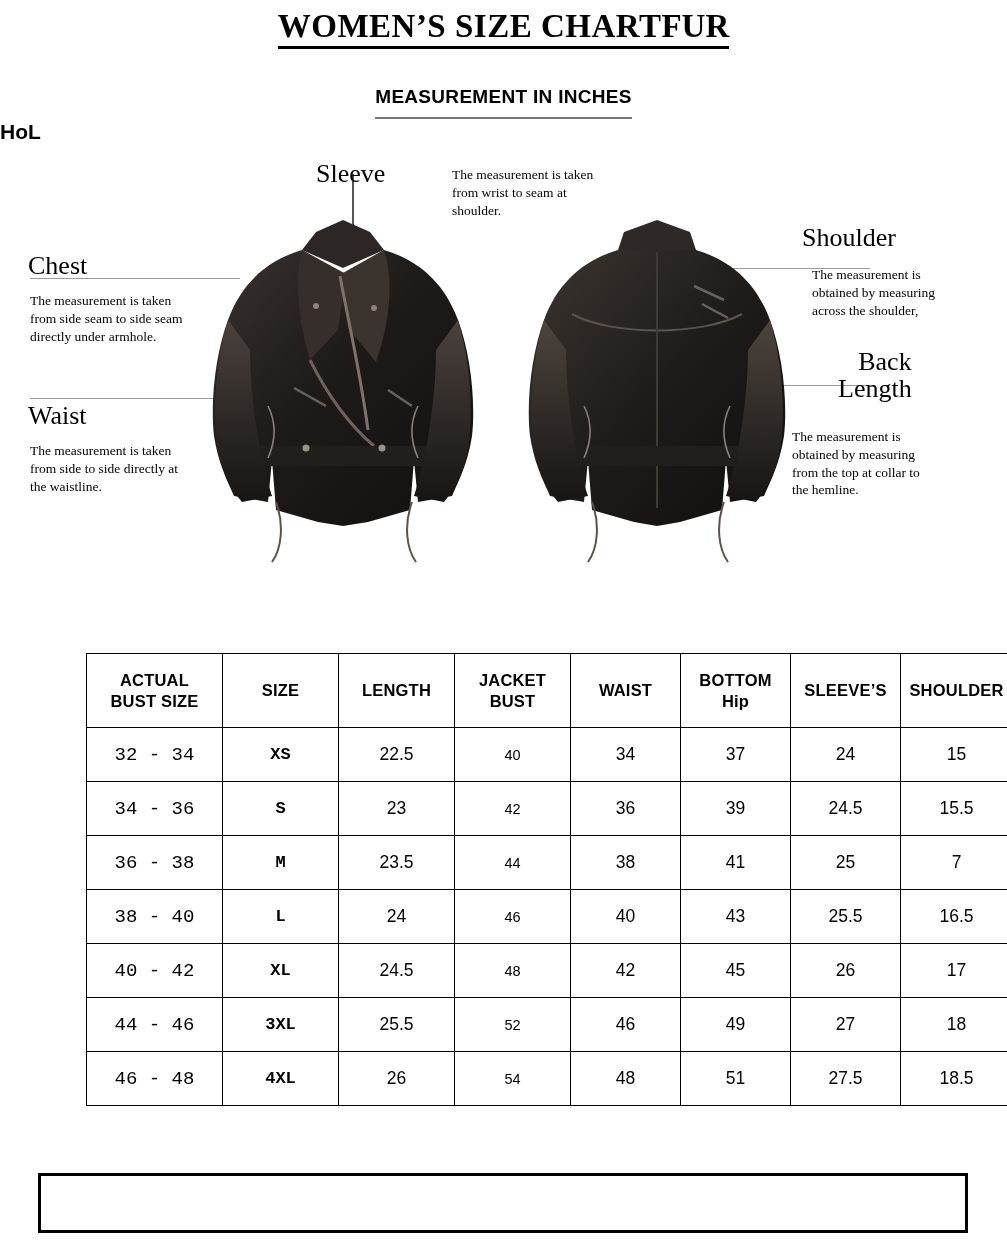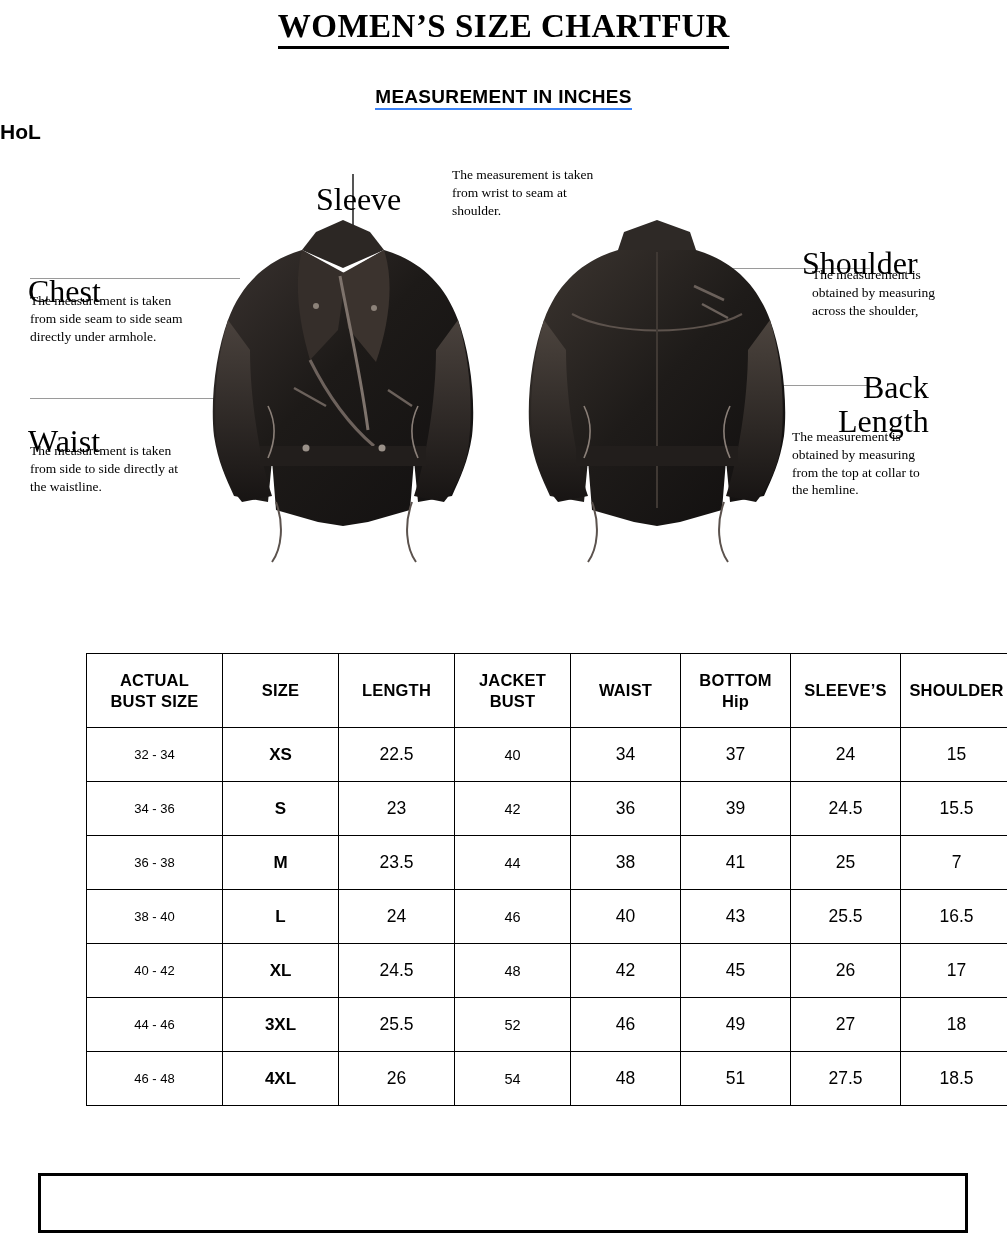--- a/index.html
+++ b/index.html
@@ -45,22 +45,22 @@
     top: 86px;
     left: 0;
     width: 100%;
     text-align: center;
   }
   .subtitle span {
     font-family: "Liberation Sans", sans-serif;
     font-weight: bold;
     font-size: 19px;
     letter-spacing: 0.3px;
-    border-bottom: 2px solid #3b82f6;
-    padding-bottom: 1px;
+    border-bottom: 2px solid #737373;
+    padding-bottom: 10px;
   }
   .hol {
     position: absolute;
     top: 120px;
     left: 0;
     width: 100%;
     text-align: left;
     font-family: "Liberation Sans", sans-serif;
     font-weight: bold;
     font-size: 21px;
@@ -71,24 +71,23 @@
     position: absolute;
     top: 150px;
     left: 0;
     width: 1007px;
     height: 480px;
   }
 
   .callout-title {
     position: absolute;
     font-family: "Liberation Serif", serif;
-    font-size: 32px;
+    font-size: 26px;
     line-height: 1.05;
     white-space: pre-line;
-    margin-top: 23px;
   }
   .callout-desc {
     position: absolute;
     font-family: "Liberation Serif", serif;
     font-size: 13.5px;
     line-height: 1.32;
     white-space: pre-line;
   }
   .leader {
     position: absolute;
@@ -127,22 +126,22 @@
     font-weight: bold;
     font-size: 16.5px;
     line-height: 1.22;
     letter-spacing: 0.2px;
   }
   table.size-chart tbody td {
     height: 53px;
     font-size: 17.5px;
     font-weight: normal;
   }
-  table.size-chart tbody td.c-bust { font-size: 13px; }
-  table.size-chart tbody td.c-size { font-weight: bold; font-size: 17px; }
+  table.size-chart tbody td.c-bust { font-size: 19px; font-family: Liberation Mono, monospace; }
+  table.size-chart tbody td.c-size { font-weight: bold; font-size: 17px; font-family: Liberation Mono, monospace; }
   table.size-chart tbody td.c-jb   { font-size: 14.5px; }
   tbody tr.last-row td {
     height: 56px;
     font-size: 21px;
   }
   tbody tr.last-row td.c-size { font-size: 20px; font-weight: bold; }
   tbody tr.last-row td.c-jb { font-size: 21px; }
   
   tbody tr.last-row { outline: none; }
   .heavy-box {

